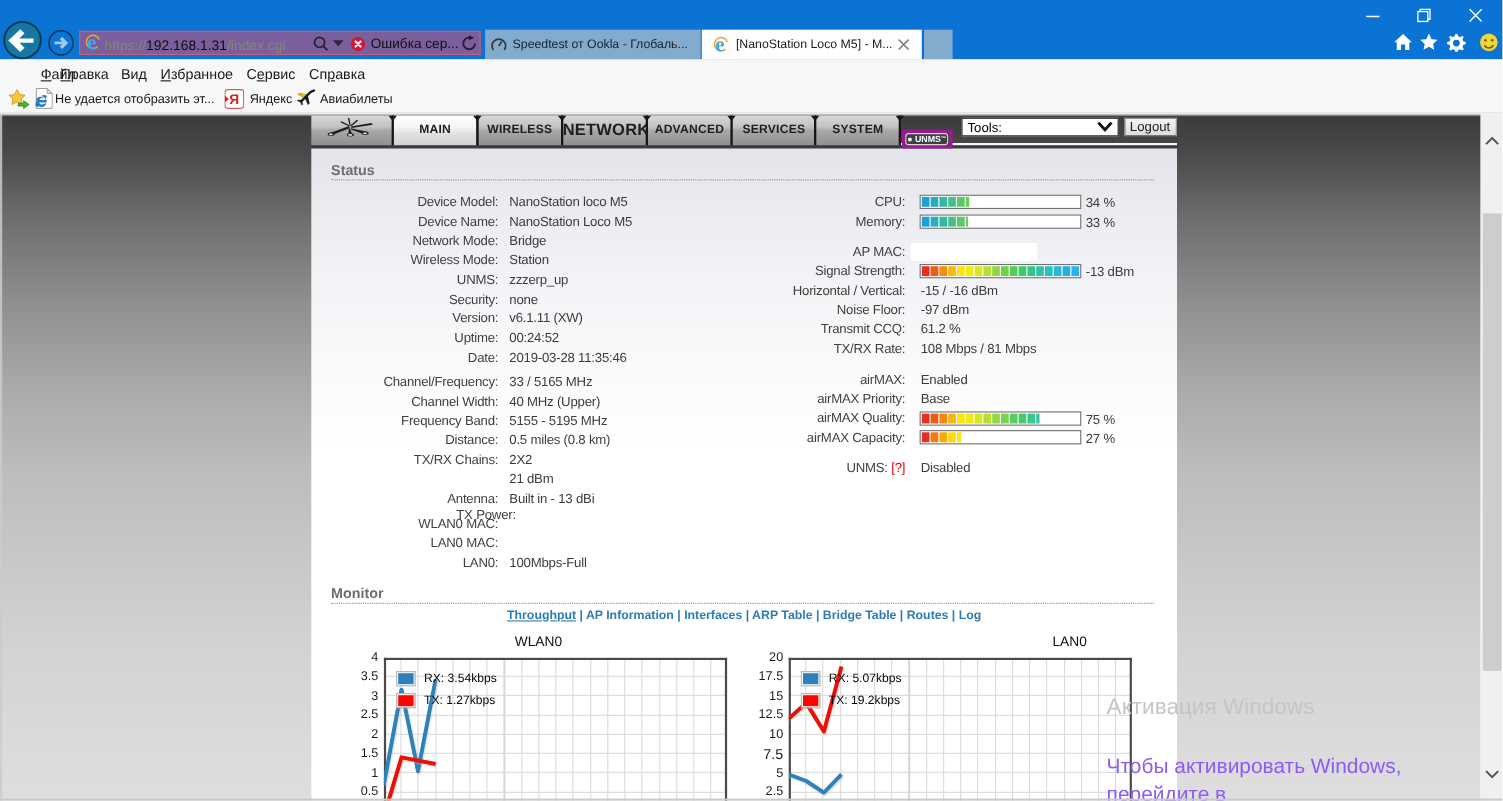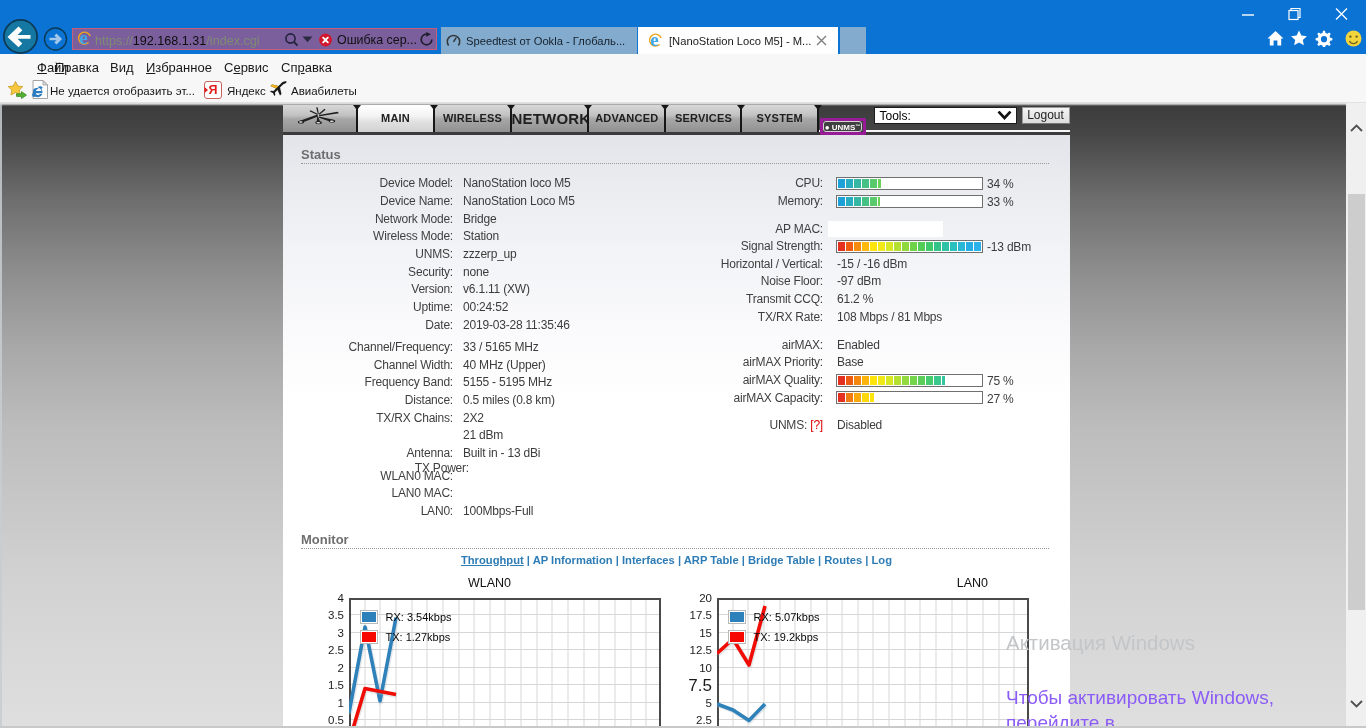--- a/index.html
+++ b/index.html
@@ -264,21 +264,21 @@
 <div class="abs" style="left:361px;top:611px;width:14px;height:10px;background:#2d80b9;border:1.5px solid #fff;outline:1px solid #b9b9b9;"></div>
 <div class="abs" style="left:385.5px;top:610px;font-size:11px;color:#060606;line-height:14px;">RX: 3.54kbps</div>
 <div class="abs" style="left:361px;top:631px;width:14px;height:10px;background:#f60800;border:1.5px solid #fff;outline:1px solid #b9b9b9;"></div>
 <div class="abs" style="left:385.5px;top:630px;font-size:11px;color:#060606;line-height:14px;">TX: 1.27kbps</div>
 <div class="abs" style="left:717px;top:598px;width:307.5px;height:130px;border:2.5px solid #4a4a4a;border-bottom:none;background:repeating-linear-gradient(to right,transparent 0px,transparent 14.65px,#d6d6d6 14.65px,#d6d6d6 15.65px),repeating-linear-gradient(to bottom,transparent 0px,transparent 16.5px,#d6d6d6 16.5px,#d6d6d6 17.5px),#ffffff;background-position:-1.5px 0px,0px -2px;"></div>
 <div class="abs" style="left:672px;top:591.5px;width:40px;text-align:right;font-size:11.5px;color:#1c1c1c;line-height:13px;">20</div>
 <div class="abs" style="left:672px;top:609.0px;width:40px;text-align:right;font-size:11.5px;color:#1c1c1c;line-height:13px;">17.5</div>
 <div class="abs" style="left:672px;top:626.5px;width:40px;text-align:right;font-size:11.5px;color:#1c1c1c;line-height:13px;">15</div>
 <div class="abs" style="left:672px;top:644.0px;width:40px;text-align:right;font-size:11.5px;color:#1c1c1c;line-height:13px;">12.5</div>
 <div class="abs" style="left:672px;top:661.5px;width:40px;text-align:right;font-size:11.5px;color:#1c1c1c;line-height:13px;">10</div>
-<div class="abs" style="left:672px;top:679.0px;width:40px;text-align:right;font-size:17px;color:#1c1c1c;line-height:13px;">7.5</div>
+<div class="abs" style="left:672px;top:679.0px;width:40px;text-align:right;font-size:13px;color:#1c1c1c;line-height:13px;">7.5</div>
 <div class="abs" style="left:672px;top:696.5px;width:40px;text-align:right;font-size:11.5px;color:#1c1c1c;line-height:13px;">5</div>
 <div class="abs" style="left:672px;top:714.0px;width:40px;text-align:right;font-size:11.5px;color:#1c1c1c;line-height:13px;">2.5</div>
 <svg class="abs" style="left:717px;top:598px;" width="312" height="130" viewBox="0 0 312 130">
     <polyline points="0,55.5 16,41 32,67 48,8" fill="none" stroke="#b5bcc2" stroke-width="4.6" stroke-linejoin="round" transform="translate(0.8,1.2)" opacity="0.35"></polyline>
     <polyline points="0,55.5 16,41 32,67 48,8" fill="none" stroke="#f00d05" stroke-width="3.6" stroke-linejoin="round"></polyline>
     <polyline points="0,106 16,112 32,122.5 48,106" fill="none" stroke="#b5bcc2" stroke-width="4.6" stroke-linejoin="round" transform="translate(0.8,1.2)" opacity="0.35"></polyline>
     <polyline points="0,106 16,112 32,122.5 48,106" fill="none" stroke="#2f81ba" stroke-width="3.6" stroke-linejoin="round"></polyline>
   </svg>
 <div class="abs" style="left:729px;top:611px;width:14px;height:10px;background:#2d80b9;border:1.5px solid #fff;outline:1px solid #b9b9b9;"></div>
 <div class="abs" style="left:753.5px;top:610px;font-size:11px;color:#060606;line-height:14px;">RX: 5.07kbps</div>

